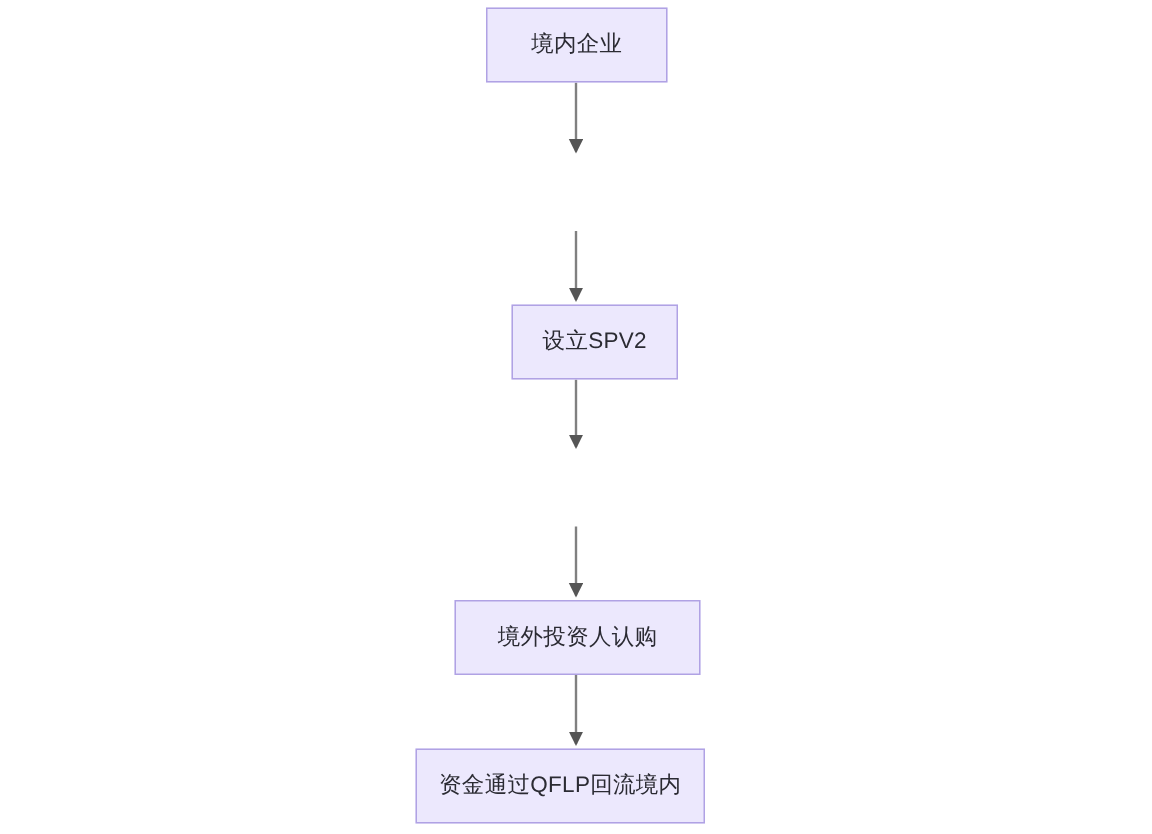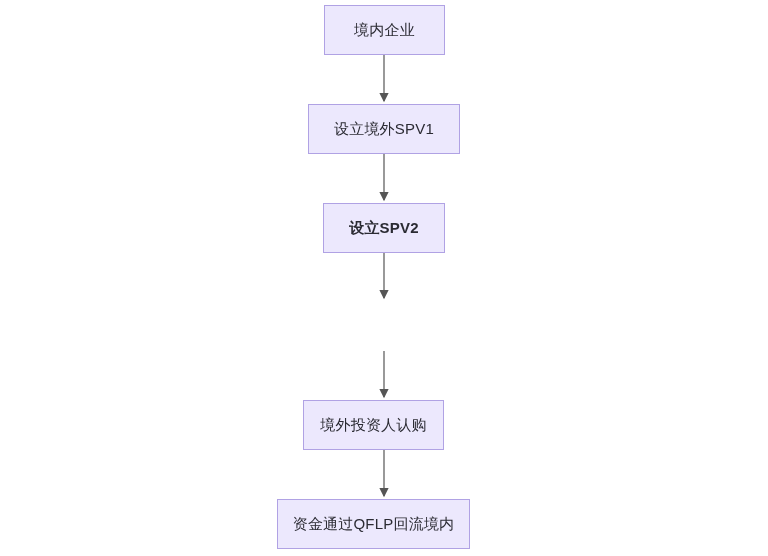--- a/index.html
+++ b/index.html
@@ -46,23 +46,23 @@
     white-space: nowrap;
   }
 
   .flow-node-label {
     display: block;
   }
 
   
   #node-0 { left: 324px; top:   5px; width: 121px; height: 50px; }
   #node-1 { left: 308px; top: 104px; width: 152px; height: 50px; }
-  #node-2 { left: 323px; top: 203px; width: 122px; height: 50px; font-weight: bold; }
+  #node-2 { left: 341px; top: 203px; width: 111px; height: 50px; }
   #node-3 { left: 293px; top: 301px; width: 182px; height: 50px; }
-  #node-4 { left: 303px; top: 400px; width: 141px; height: 50px; }
+  #node-4 { left: 303px; top: 400px; width: 164px; height: 50px; }
   #node-5 { left: 277px; top: 499px; width: 193px; height: 50px; }
 </style>
 </head>
 <body>
 
 <div id="flowchart-canvas">
 
   <svg id="connector-layer" viewBox="0 0 768 556" width="768" height="556" xmlns="http://www.w3.org/2000/svg">
     <defs>
       <marker id="arrowhead" markerWidth="9" markerHeight="9" refX="5.2" refY="3" orient="auto" markerUnits="strokeWidth">
@@ -78,23 +78,20 @@
 
     <line x1="384" y1="351" x2="384" y2="397" stroke="#808080" stroke-width="1.6" marker-end="url(#arrowhead)"></line>
 
     <line x1="384" y1="450" x2="384" y2="496" stroke="#808080" stroke-width="1.6" marker-end="url(#arrowhead)"></line>
   </svg>
 
   <div class="flow-node" id="node-0">
     <span class="flow-node-label">境内企业</span>
   </div>
 
-  <div class="flow-node" id="node-1">
-    <span class="flow-node-label">设立境外SPV1</span>
-  </div>
 
   <div class="flow-node" id="node-2">
     <span class="flow-node-label">设立SPV2</span>
   </div>
 
 
   <div class="flow-node" id="node-4">
     <span class="flow-node-label">境外投资人认购</span>
   </div>
 

